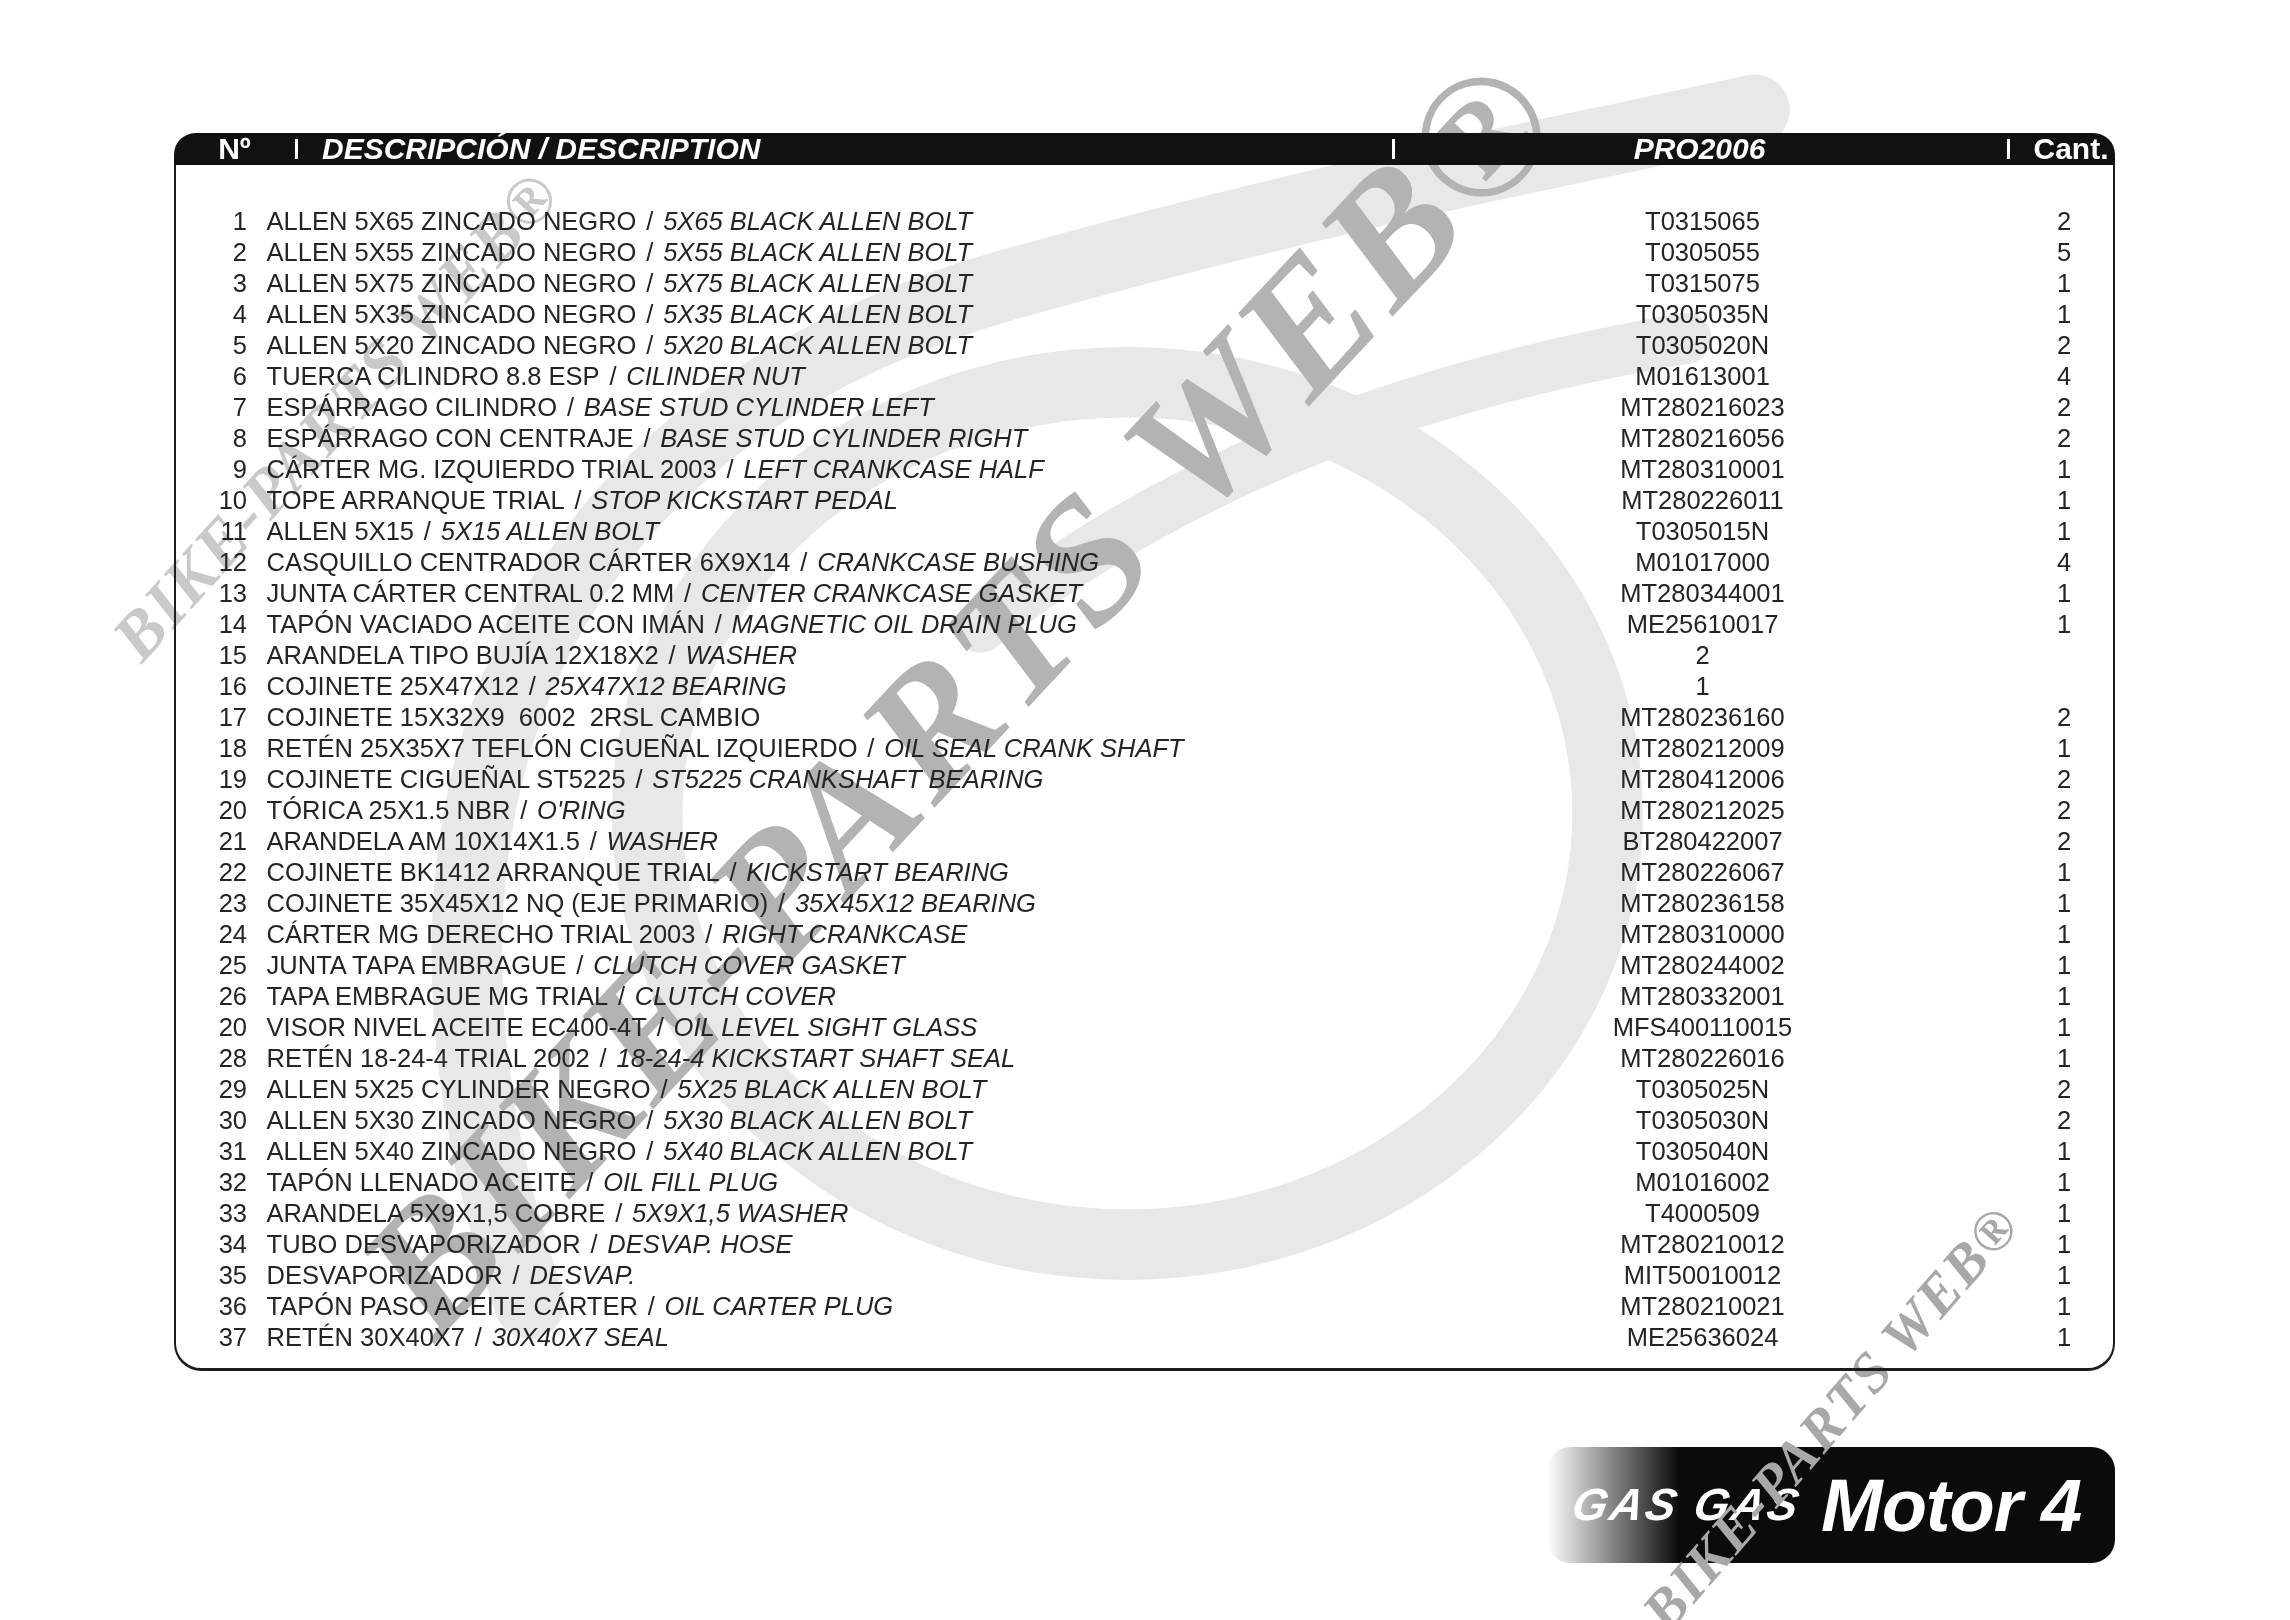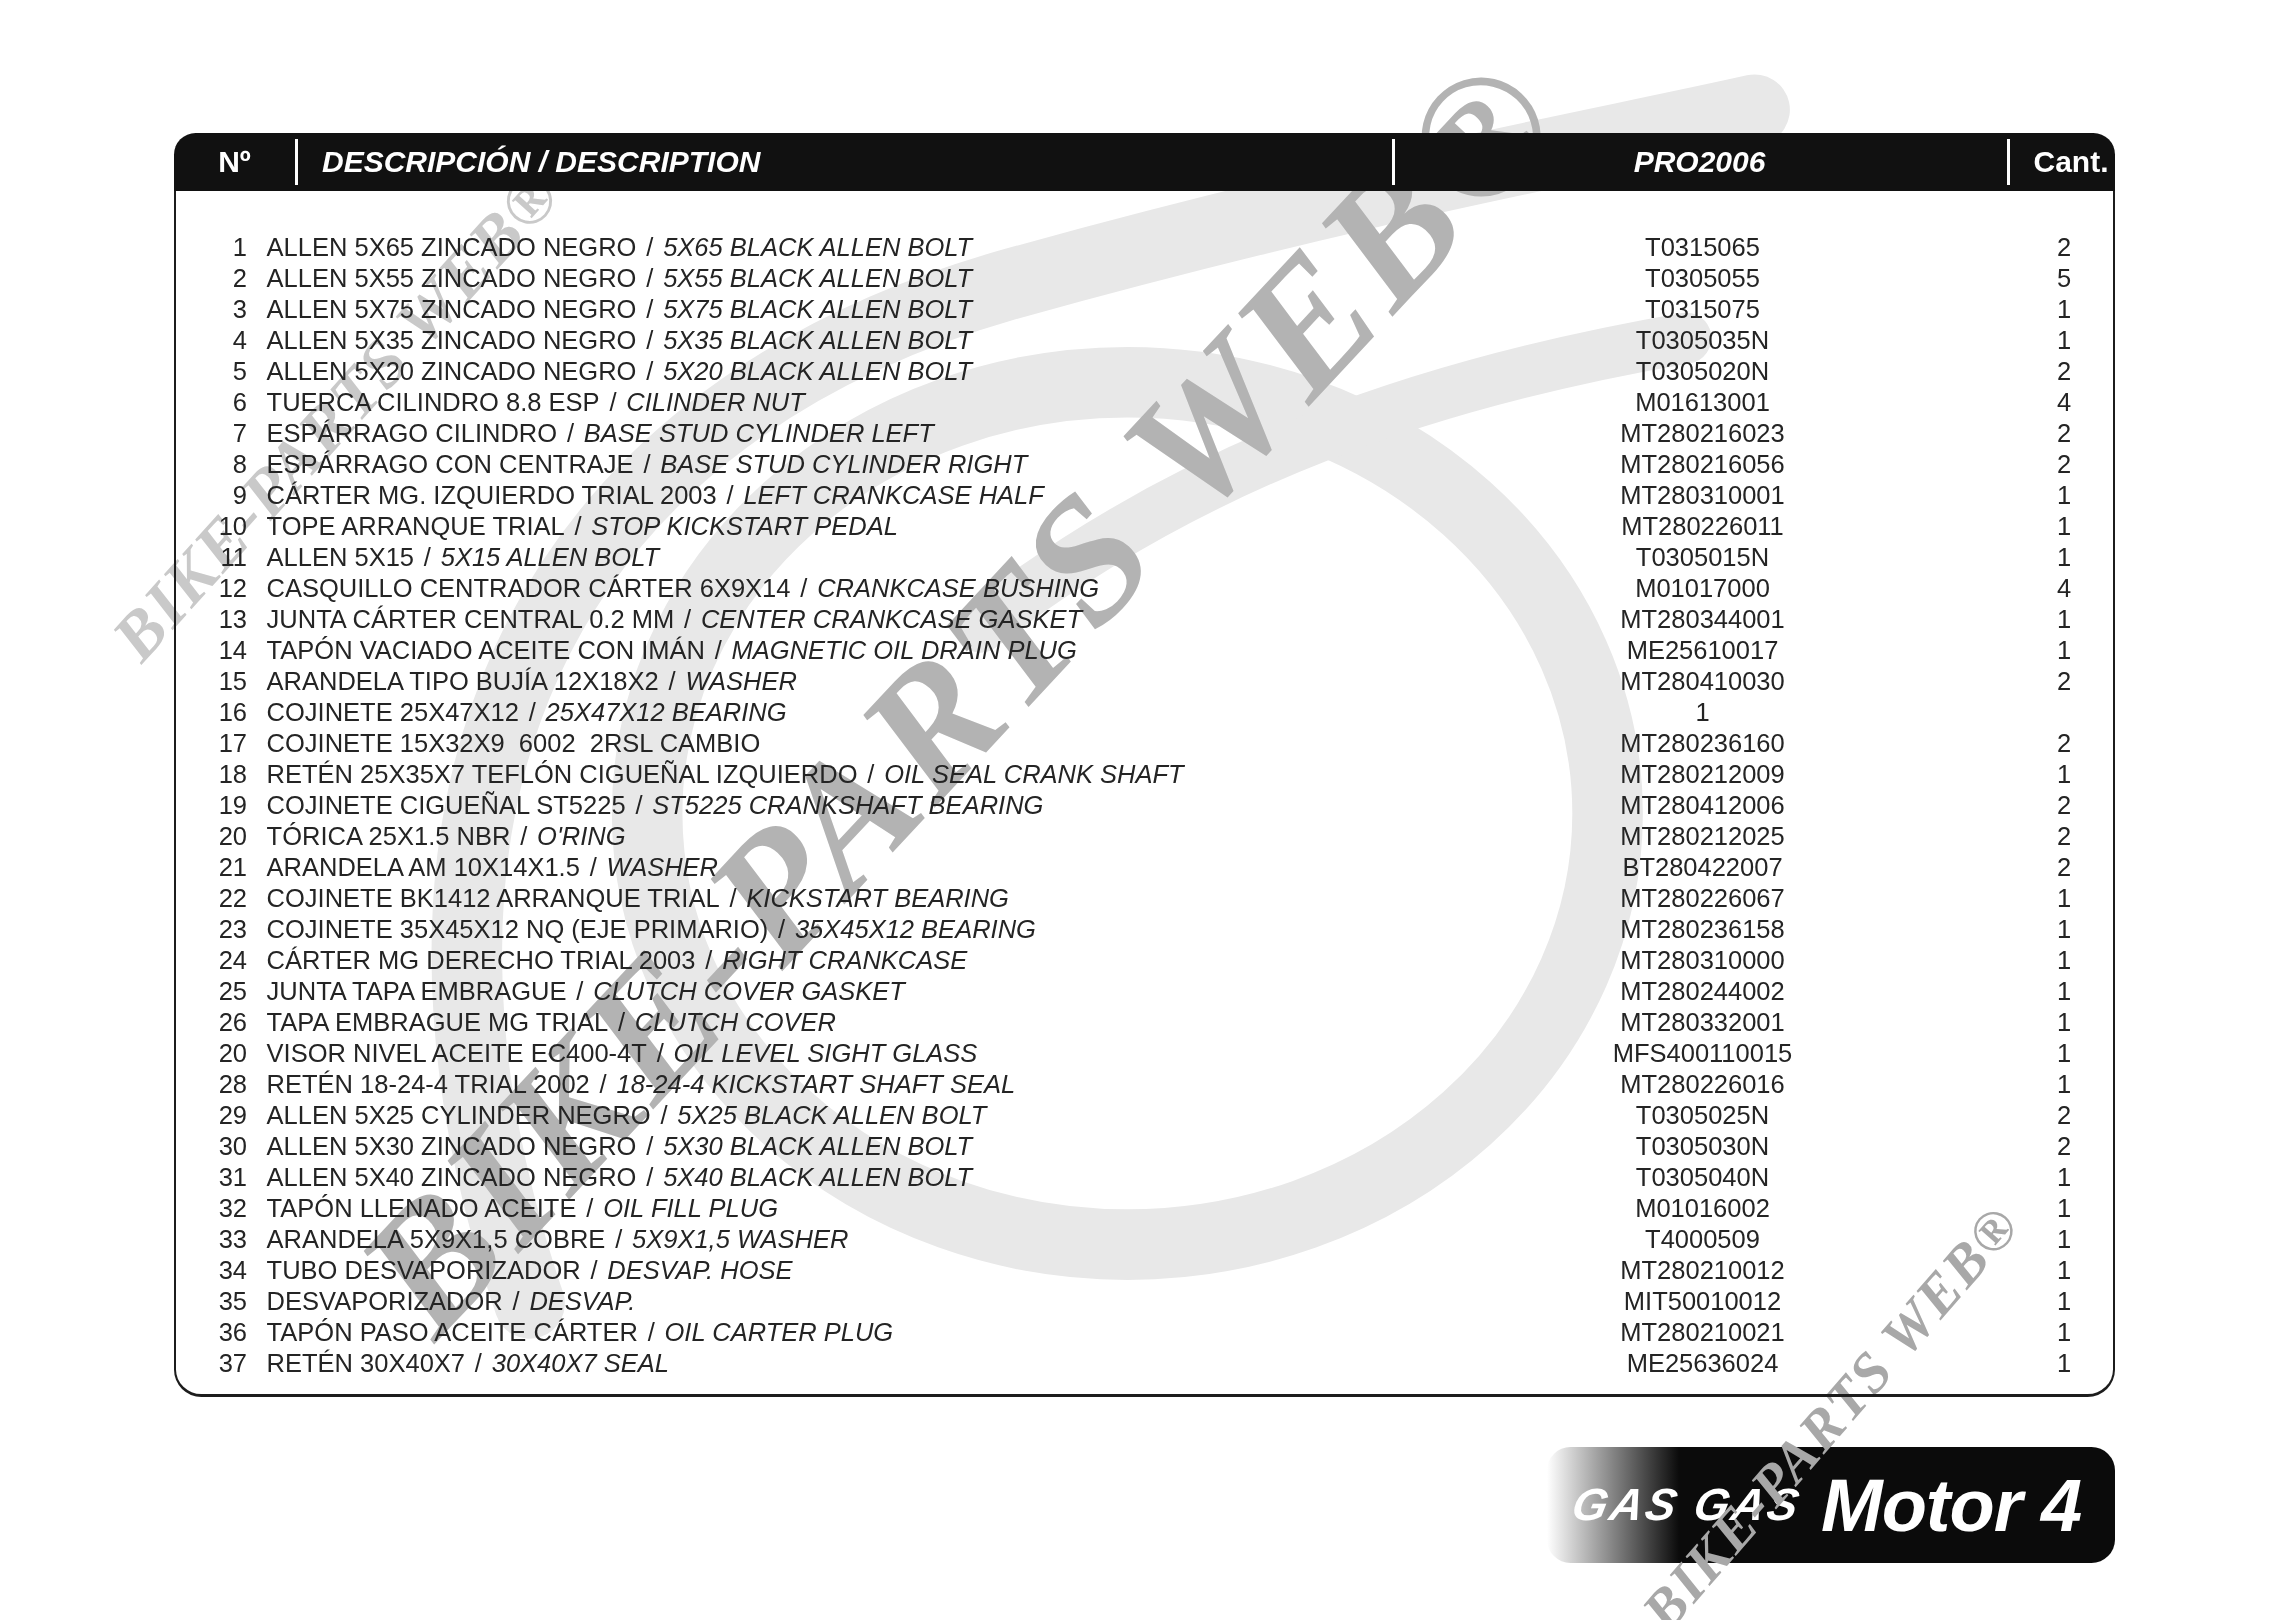--- a/index.html
+++ b/index.html
@@ -13,21 +13,21 @@
            transform-origin:0 50%;pointer-events:none;}
   .wm-big{left:392px;top:1215px;font-size:176px;letter-spacing:5.9px;
           color:var(--watermark_text_large,#b3b3b3);transform:rotate(-47deg);}
   .wm-topleft{left:125px;top:616px;font-size:67px;letter-spacing:2px;
           color:var(--watermark_text_small_light,#c9c9c9);transform:rotate(-48deg);}
   .wm-bottomright{left:1653px;top:1593px;font-size:57px;letter-spacing:2px;
           color:var(--watermark_text_small_dark,#a8a8a8);transform:rotate(-49deg);z-index:4;}
 
   
   .parts-table{position:absolute;left:174px;top:133px;width:1941px;z-index:5;}
-  .tbl-header{position:relative;height:58px;background:var(--header_bg,#111);
+  .tbl-header{position:relative;height:32px;background:var(--header_bg,#111);
               border-radius:21.6px 21.6px 0 0;color:#fff;font-weight:bold;font-size:30px;}
   .tbl-header .h-label{position:absolute;top:50%;transform:translateY(-50%);white-space:nowrap;}
   .h-no{left:0;width:121px;text-align:center;}
   .h-desc{left:148px;font-style:italic;}
   .h-part{left:1218px;width:615px;text-align:center;font-style:italic;}
   .h-qty{left:1843px;width:108px;text-align:center;}
   .h-sep{position:absolute;top:5.9px;bottom:5.9px;width:2.9px;background:#fff;}
   .h-sep1{left:121px;} .h-sep2{left:1218px;} .h-sep3{left:1833px;}
 
   .tbl-body{position:relative;height:1206px;background:transparent;
@@ -174,21 +174,20 @@
   <div class="row">
     <span class="c-num">14</span>
     <span class="c-desc"><span class="es">TAPÓN VACIADO ACEITE CON IMÁN</span><span class="sep">/</span><span class="en">MAGNETIC OIL DRAIN PLUG</span></span>
     <span class="c-part">ME25610017</span>
     <span class="c-qty">1</span>
   </div>
 
   <div class="row">
     <span class="c-num">15</span>
     <span class="c-desc"><span class="es">ARANDELA TIPO BUJÍA 12X18X2</span><span class="sep">/</span><span class="en">WASHER</span></span>
-    <span class="c-part">MT280410030</span>
     <span class="c-qty">2</span>
   </div>
 
   <div class="row">
     <span class="c-num">16</span>
     <span class="c-desc"><span class="es">COJINETE 25X47X12</span><span class="sep">/</span><span class="en">25X47X12 BEARING</span></span>
     <span class="c-qty">1</span>
   </div>
 
   <div class="row">

